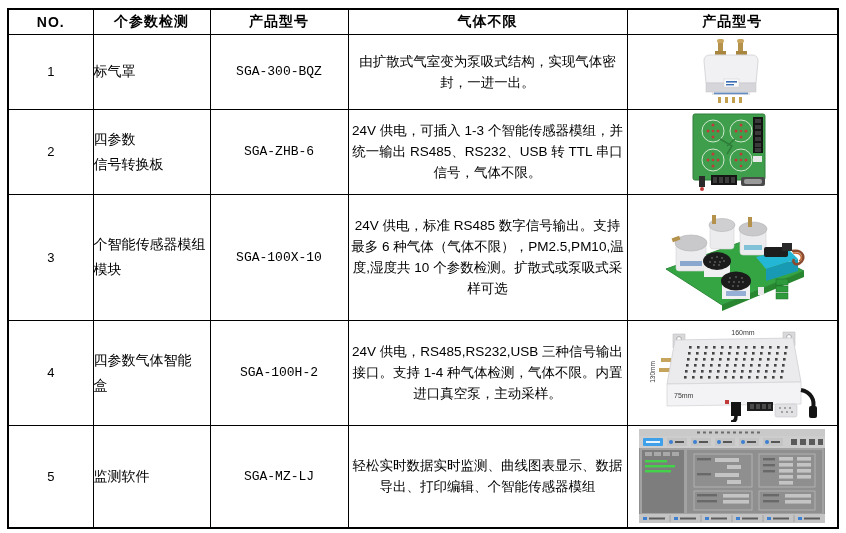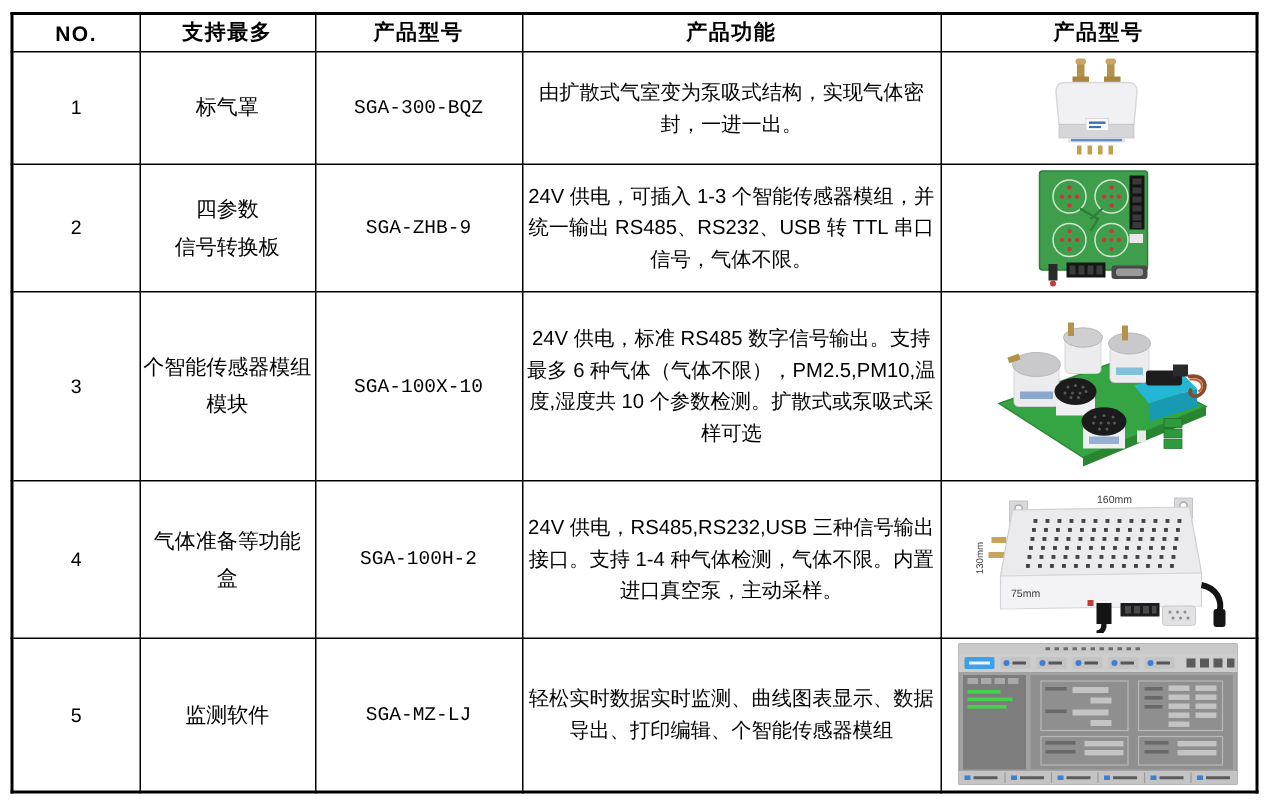--- a/index.html
+++ b/index.html
@@ -17,21 +17,21 @@
     border:2px solid #000;
   }
   table.spec th, table.spec td { border:1px solid #000; padding:0; overflow:hidden; }
 
   th.hdr {
     height:25px; font-size:14px; font-weight:bold;
     text-align:center; vertical-align:middle; background:#fff;
     letter-spacing:1px;
   }
   td.no   { text-align:center; vertical-align:middle; font-size:13px; }
-  td.name { text-align:center; vertical-align:middle; font-size:14px; white-space:pre-line; line-height:25px; }
+  td.name { text-align:left; vertical-align:middle; font-size:14px; white-space:pre-line; line-height:25px; }
   td.model{ text-align:center; vertical-align:middle; font-size:13px; font-family:"Liberation Mono","DejaVu Sans Mono",monospace; letter-spacing:0; }
   td.func { text-align:center; vertical-align:middle; font-size:13.5px; line-height:21px; padding:6px 9px 6px 10px; }
   td.img  { text-align:center; vertical-align:middle; background:#fff; }
   td.img svg { display:block; margin:0 auto; }
 
   tr.r1 td { height:75px; }
   tr.r2 td { height:85px; }
   tr.r3 td { height:126px; }
   tr.r4 td { height:105px; }
   tr.r5 td { height:103px; }
@@ -44,23 +44,23 @@
     <colgroup>
       <col style="width:85px">
         <col style="width:117px">
         <col style="width:138px">
         <col style="width:279px">
         <col style="width:211px">
     </colgroup>
     <thead>
       <tr>
         <th class="hdr">NO.</th>
-        <th class="hdr">支持最多</th>
+        <th class="hdr">个参数检测</th>
         <th class="hdr">产品型号</th>
-        <th class="hdr">产品功能</th>
+        <th class="hdr">气体不限</th>
         <th class="hdr">产品型号</th>
       </tr>
     </thead>
     <tbody>
 
       <tr class="r1">
         <td class="no">1</td>
         <td class="name">标气罩</td>
         <td class="model">SGA-300-BQZ</td>
         <td class="func">由扩散式气室变为泵吸式结构，实现气体密封，一进一出。</td>
@@ -92,21 +92,21 @@
               <rect x="71" y="60" width="3" height="6"></rect>
             </g>
           </svg>
         </td>
       </tr>
 
       <tr class="r2">
         <td class="no">2</td>
         <td class="name">四参数
 信号转换板</td>
-        <td class="model">SGA-ZHB-9</td>
+        <td class="model">SGA-ZHB-6</td>
         <td class="func">24V 供电，可插入 1-3 个智能传感器模组，并统一输出 RS485、RS232、USB 转 TTL 串口信号，气体不限。</td>
         <td class="img">
           <svg width="90" height="80" viewBox="0 0 90 80">
 
             <rect x="6" y="2" width="72" height="66" rx="2" fill="#3f9e4c" stroke="#2f7c3a" stroke-width="1"></rect>
 
             <g stroke="#cfe8cf" stroke-width="1" fill="none">
               <circle cx="26" cy="19" r="11"></circle>
                 <circle cx="54" cy="19" r="11"></circle>
               <circle cx="26" cy="48" r="11"></circle>
@@ -239,21 +239,21 @@
                 <rect x="124" y="87" width="12" height="6"></rect>
                 <rect x="124" y="94" width="12" height="6"></rect>
             </g>
             <rect x="106" y="88" width="6" height="8" fill="#e8e8e8"></rect>
           </svg>
         </td>
       </tr>
 
       <tr class="r4">
         <td class="no">4</td>
-        <td class="name">气体准备等功能
+        <td class="name">四参数气体智能
 盒</td>
         <td class="model">SGA-100H-2</td>
         <td class="func">24V 供电，RS485,RS232,USB 三种信号输出接口。支持 1-4 种气体检测，气体不限。内置进口真空泵，主动采样。</td>
         <td class="img">
           <svg width="178" height="98" viewBox="0 0 178 98">
 
             <g fill="#d9d9dc" stroke="#bfbfc4" stroke-width="0.6">
               <path d="M30 10 h12 v14 h-12 z"></path>
                 <path d="M140 8 h12 v14 h-12 z"></path>
             </g>

